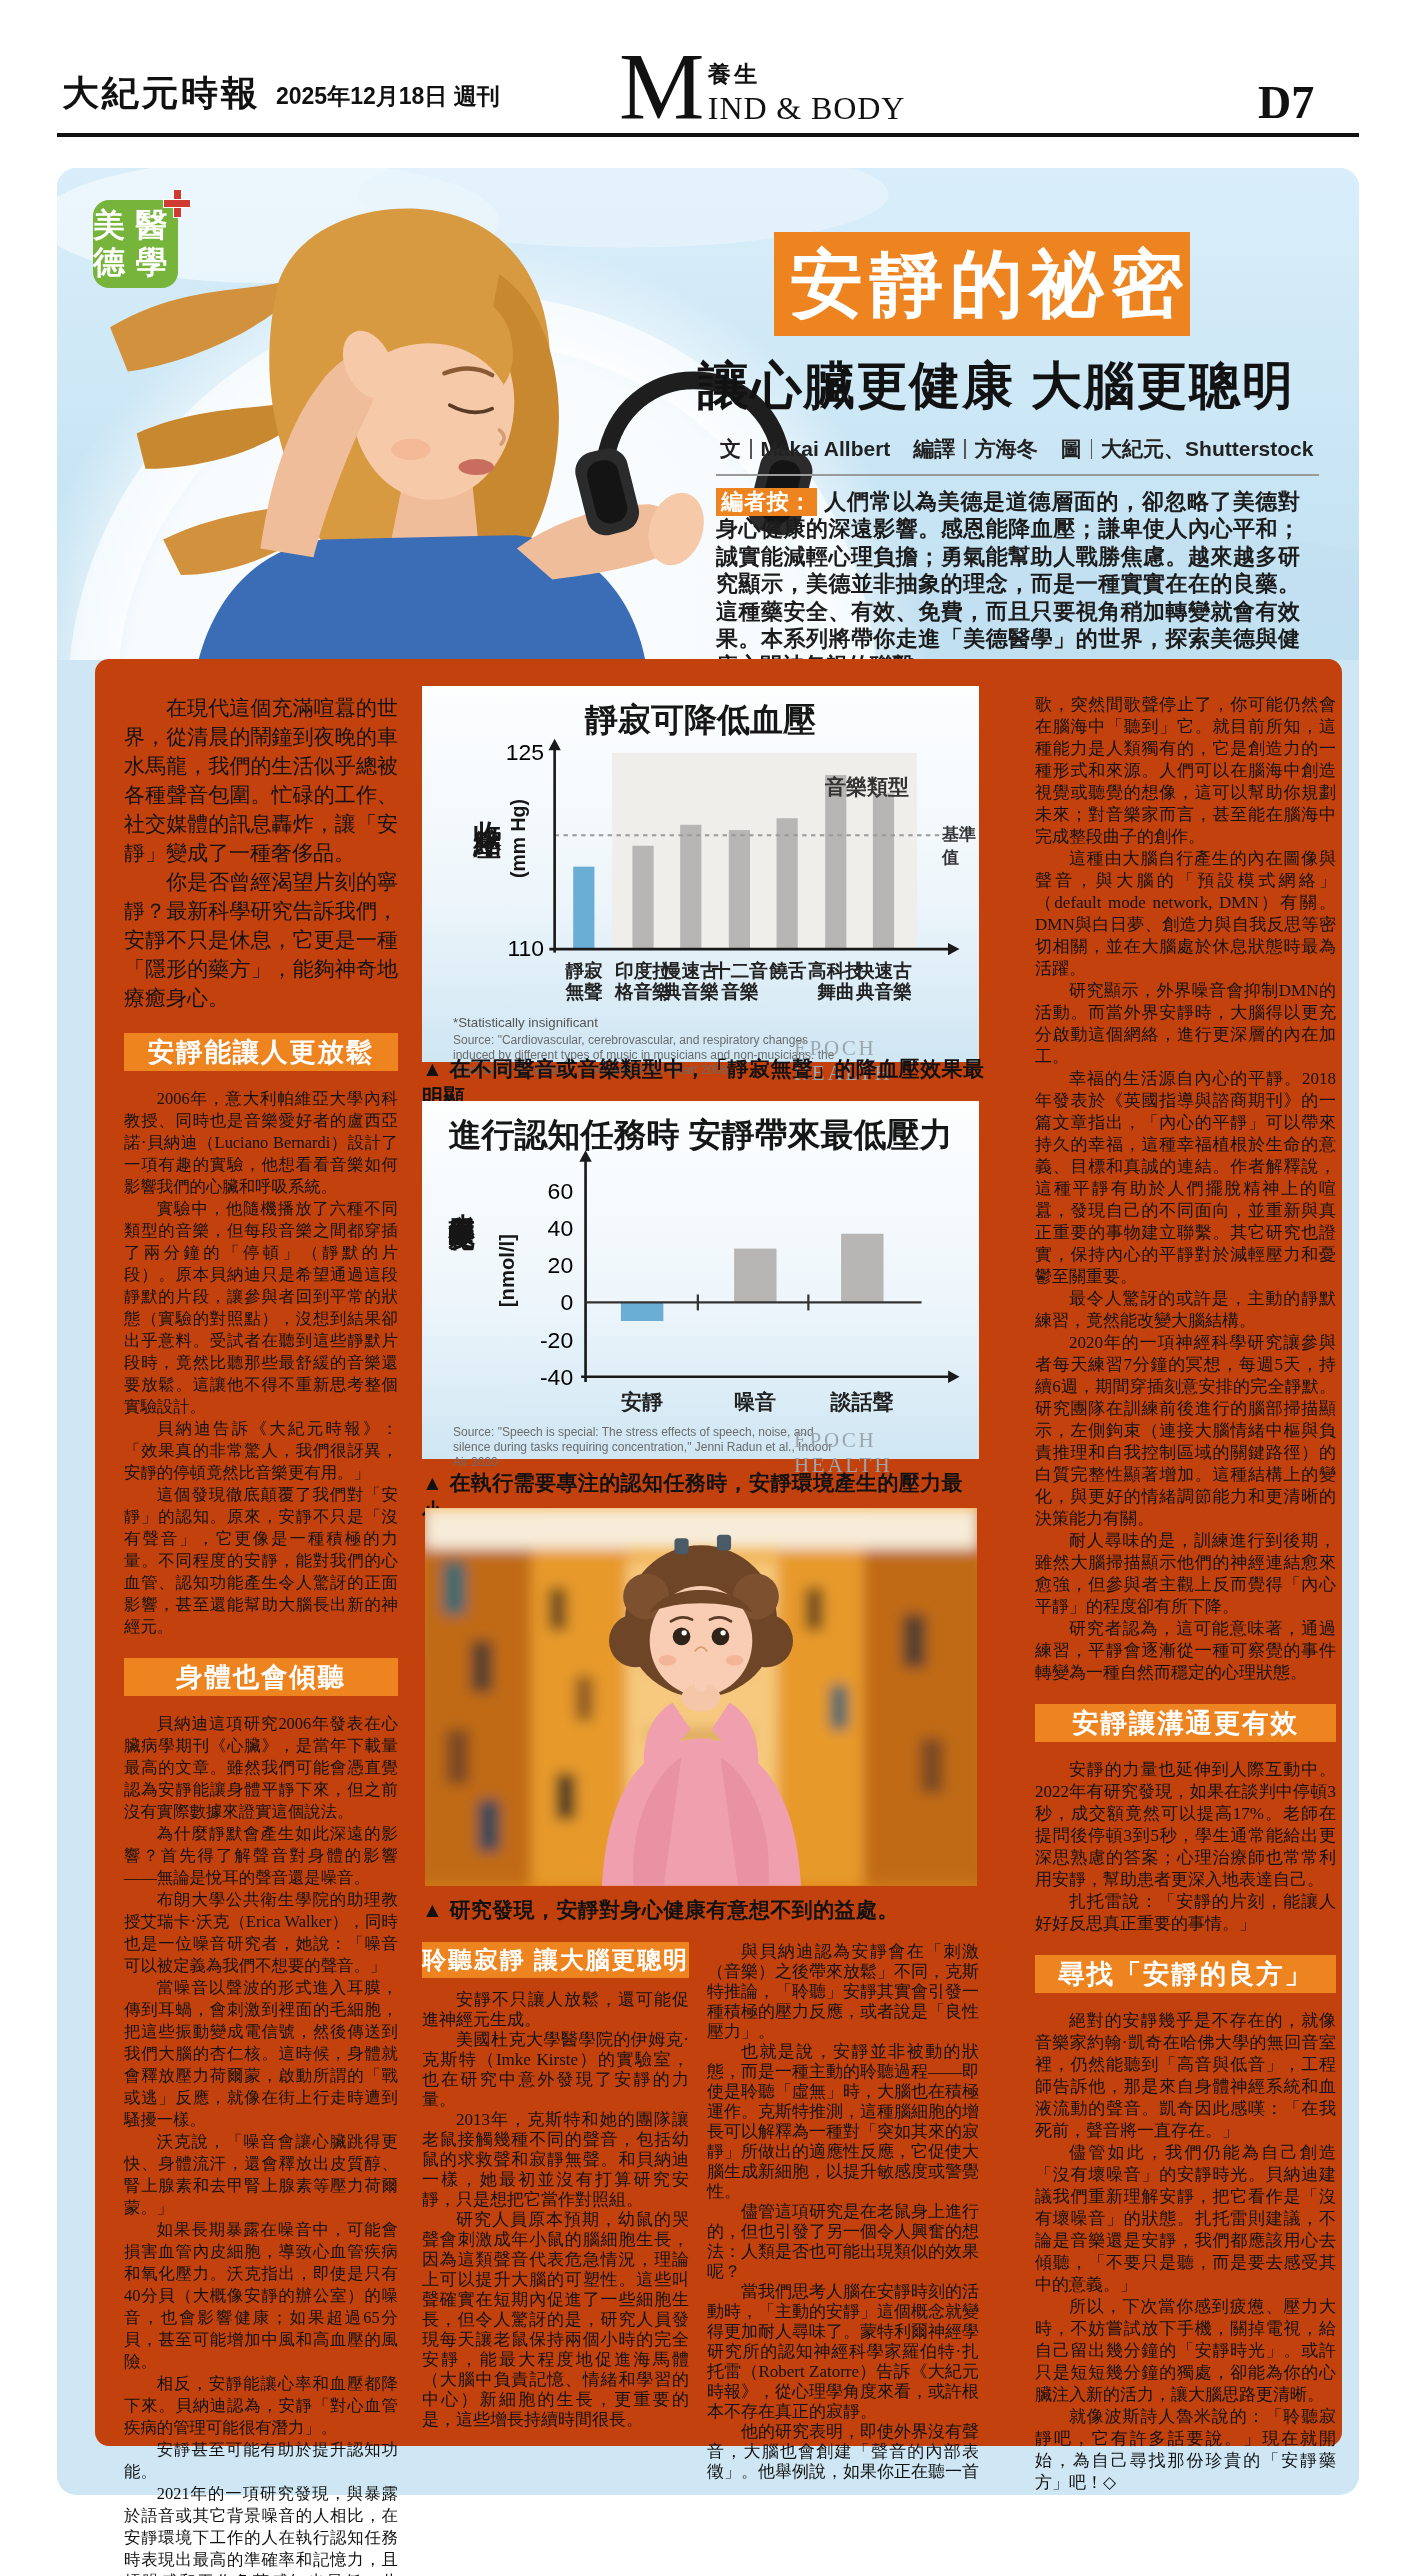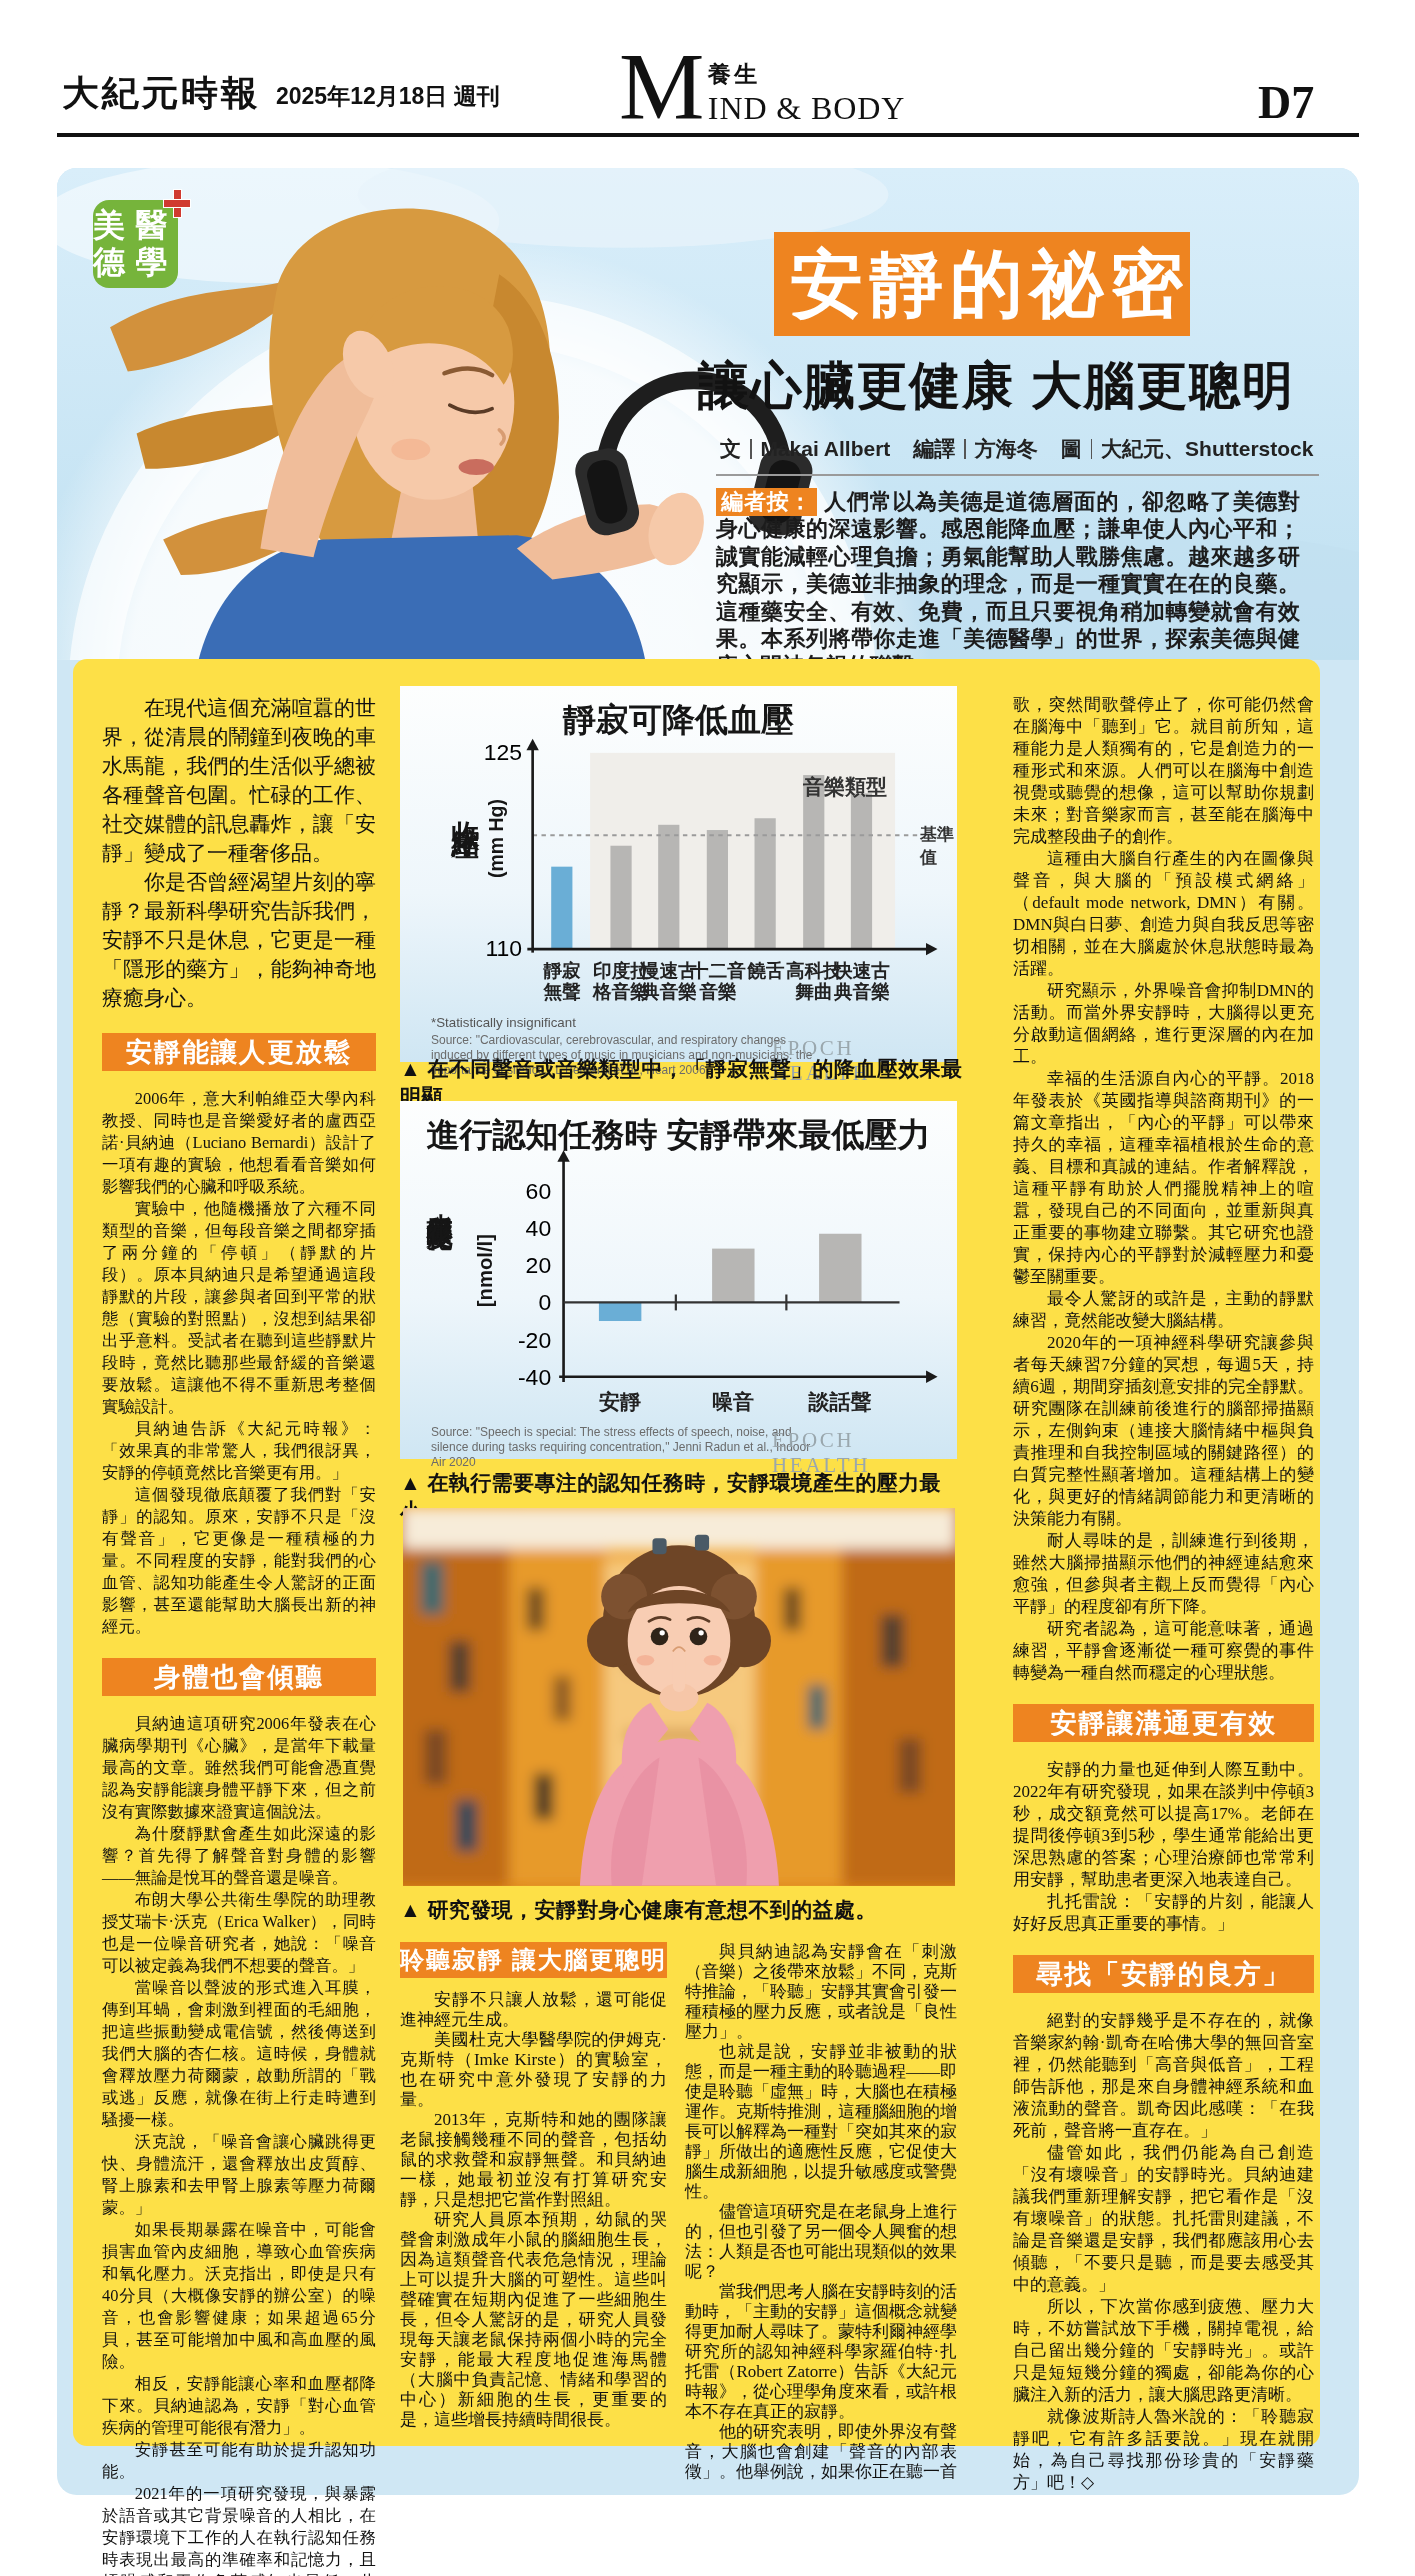--- a/index.html
+++ b/index.html
@@ -40,21 +40,21 @@
   .byline{position:absolute;left:663px;top:267px;font-size:21px;font-weight:700;
           font-family:"Liberation Sans",sans-serif;color:#222;}
   .by-sep{display:inline-block;width:1.8px;height:19.5px;background:#555;margin:0 8.8px;vertical-align:-2.7px;}
   .by-gap{display:inline-block;width:23px;}
   .byline-rule{position:absolute;left:659px;top:306px;width:603px;height:1.8px;background:#9a9a9a;}
   .editor{position:absolute;left:659px;top:320px;width:584px;font-size:22px;line-height:27.4px;
           font-weight:700;color:#1c1c1c;font-family:"Liberation Sans",sans-serif;text-align:justify;}
   .editor .chip{background:#ee8420;color:#fff;padding:0.9px 5.3px 1.8px;margin-right:7px;}
 
   
-  .content{position:absolute;left:16px;top:491px;width:1247px;height:1787px;background:#fde047;border-radius:14px;}
+  .content{position:absolute;left:38px;top:491px;width:1247px;height:1787px;background:#c2410c;border-radius:14px;}
   .col{position:absolute;text-align:justify;}
   .col .para{text-indent:2em;margin:0;}
   .col-left{left:29px;top:35px;width:274px;font-size:16.4px;line-height:22px;}
   .col-left .lead{font-size:21px;line-height:29px;}
   .col-right{left:940px;top:35px;width:301px;font-size:17px;line-height:22px;}
   .sec-h{display:block;background:#ee8420;color:#fff;text-align:center;font-weight:700;
          font-size:26.5px;padding:8px 0;margin:19.5px 0 17.7px;font-family:"Liberation Sans",sans-serif;
          letter-spacing:1.8px;text-indent:0;}
   .midzone{position:absolute;left:327px;top:0;width:557px;height:1787px;}
   .chart-panel{position:absolute;left:0;width:557px;background:linear-gradient(180deg,#fdfefe 0%,#eef6fb 55%,#cfe6f3 100%);}

